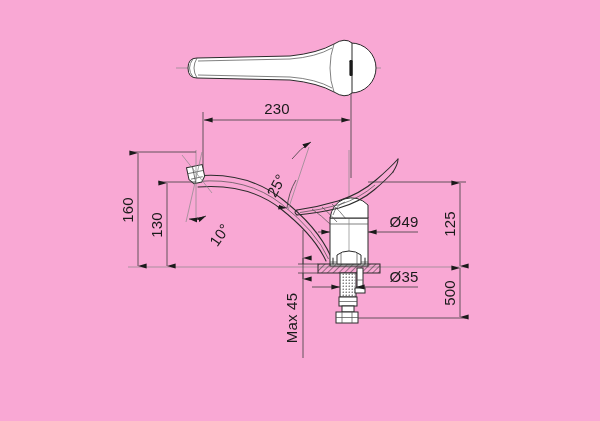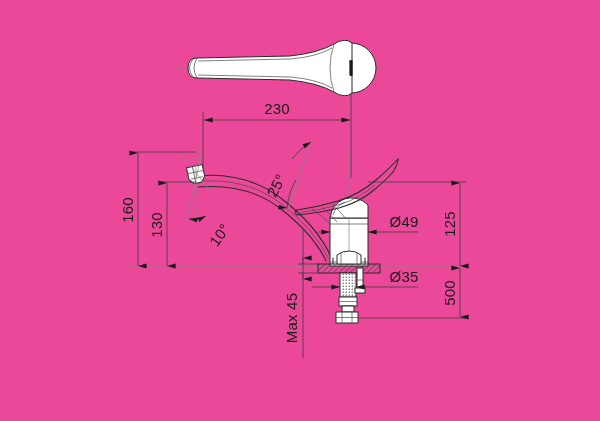--- a/index.html
+++ b/index.html
@@ -10,21 +10,21 @@
   body {
     width: 600px;
     height: 421px;
     overflow: hidden;
     font-family: "Liberation Sans", sans-serif;
   }
   #drawing-root {
     position: relative;
     width: 600px;
     height: 421px;
-    background: #ec4899;
+    background: #f9a8d4;
   }
   svg#technical-drawing {
     display: block;
     width: 600px;
     height: 421px;
   }
   .dim-text {
     font-family: "Liberation Sans", sans-serif;
     font-size: 15px;
     fill: #1a1a1a;

